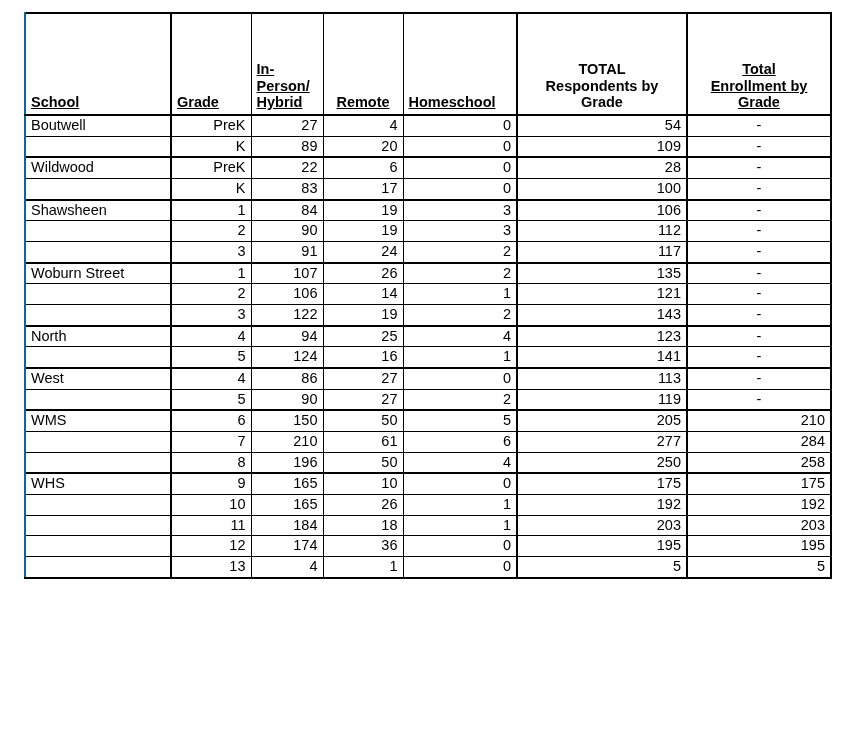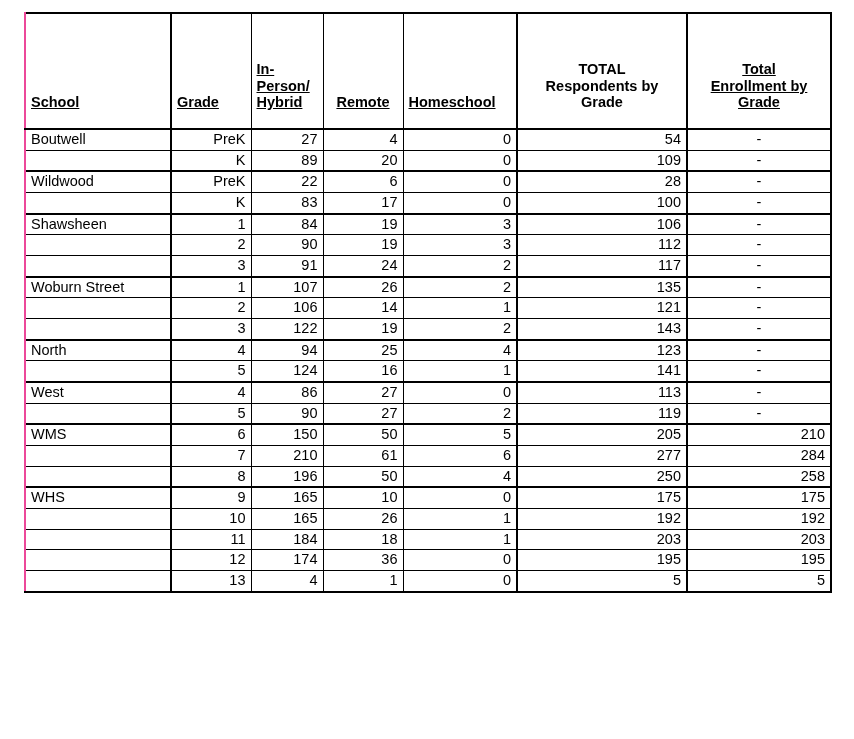--- a/index.html
+++ b/index.html
@@ -40,21 +40,21 @@
     font-size: 14.5px;
     line-height: 1.15;
     padding: 1px 5px 2px 5px;
     vertical-align: bottom;
     background: #fff;
   }
   thead th {
     height: 96px;
     font-weight: bold;
     vertical-align: bottom;
-    padding-bottom: 17px;
+    padding-bottom: 3px;
   }
   thead th .u {
     text-decoration: underline;
     display: inline-block;
   }
   th.h-school   { text-align: left; }
   th.h-grade    { text-align: left; }
   th.h-inperson { text-align: left; }
   th.h-remote   { text-align: center; }
   th.h-home     { text-align: left; }
@@ -77,21 +77,21 @@
   
   tr.group-start > td {
     border-top: 2px solid #000;
   }
   thead tr th {
     border-bottom: 2px solid #000;
   }
   tbody tr:last-child > td {
     border-bottom: 2px solid #000;
   }
-  td.school, th.h-school { border-left: 2px solid #ec4899; margin-left: 24px; }
+  td.school, th.h-school { border-left: 2px solid #0369a1; margin-left: 24px; }
   td.enroll, th.h-enroll { border-right: 2px solid #000; }
   
   td.school, th.h-school { border-right: 2px solid #000; }
   td.home, th.h-home { border-right: 2px solid #000; }
   td.total, th.h-total { border-right: 2px solid #000; }
 </style>
 </head>
 <body>
 
 <div class="page">

